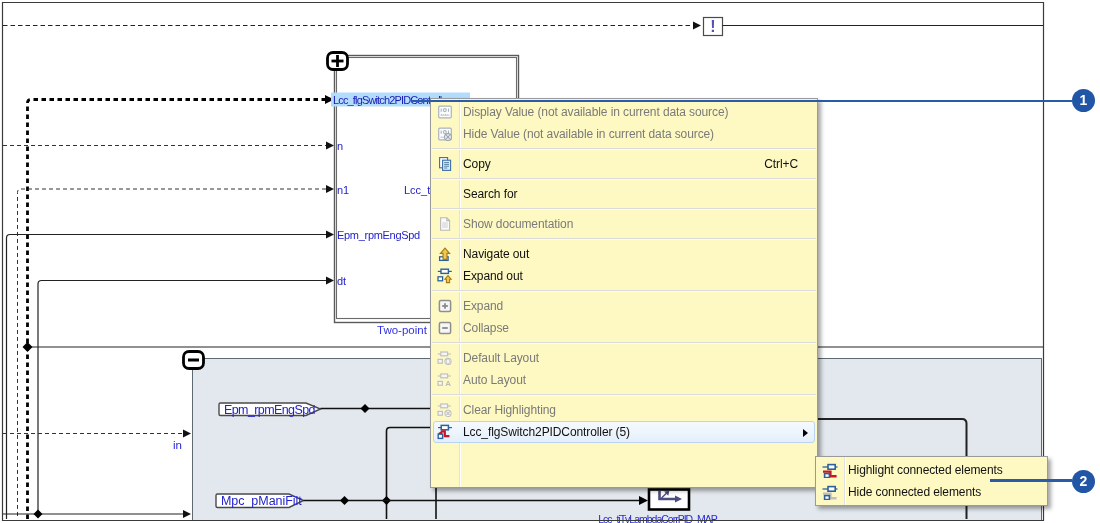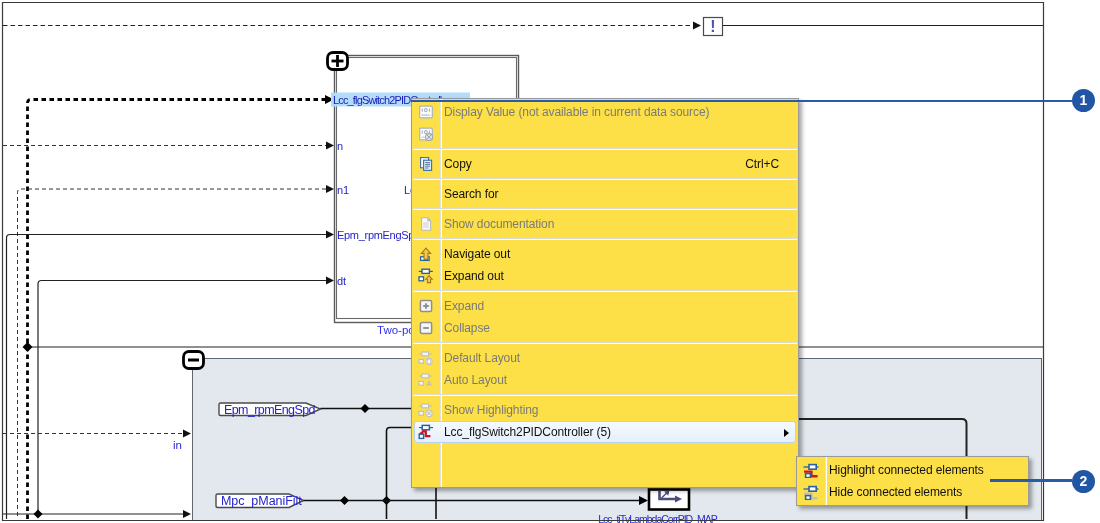--- a/index.html
+++ b/index.html
@@ -1,21 +1,21 @@
 <!DOCTYPE html>
 <html><head>
 <meta charset="utf-8">
 <style>
   html,body{margin:0;padding:0;}
   body{width:1100px;height:523px;position:relative;background:#ffffff;overflow:hidden;
        font-family:"Liberation Sans",sans-serif;}
   #stage{position:absolute;left:0;top:0;width:1100px;height:523px;}
   svg{position:absolute;left:0;top:0;}
-  .menu{position:absolute;background:#fde047;border:1px solid #9a9a9a;
-        box-shadow:3px 3px 4px rgba(0,0,0,0.35);font-size:12px;color:#111;}
+  .menu{position:absolute;background:#fef9c3;border:1px solid #9a9a9a;
+        box-shadow:3px 3px 4px rgba(0,0,0,0.35);font-size:12px;color:#111;margin-left:19px;}
   .menu .gutter{position:absolute;left:28px;top:0;bottom:0;width:1px;background:#e2e2e2;
         border-right:1px solid #ffffff;}
   .mi{position:relative;height:22px;line-height:22px;padding-left:32px;white-space:nowrap;
       letter-spacing:-0.1px;}
   .mi.dis{color:#7a7a7a;}
   .sep{position:relative;height:8px;}
   .sep::before{content:"";position:absolute;left:1px;right:1px;top:3px;height:1px;background:#dbdbdb;}
   .sep::after{content:"";position:absolute;left:1px;right:1px;top:4px;height:1px;background:#fbfbfb;}
   .mi .ic{position:absolute;left:6px;top:3px;width:16px;height:16px;}
   .mi .short{position:absolute;right:19px;top:0;text-align:right;}
@@ -127,21 +127,21 @@
           <circle cx="7.8" cy="6.1" r="1.5" fill="none" stroke="#a9b4bf" stroke-width="1.1"></circle>
           <path d="M3.5 11.2h9M4.5 9.9v1.3M6.5 10.5v0.7M8.5 9.9v1.3M10.5 10.5v0.7" stroke="#b6bfc8" stroke-width="0.9" fill="none"></path>
         </svg><span class="lbl">Display Value (not available in current data source)</span></div>
   <div class="mi dis" id="m-hideval"><svg class="ic" viewBox="0 0 16 16">
           <rect x="1.7" y="2.2" width="12.6" height="11.6" rx="1" fill="#fdfdfd" stroke="#a9b4bf" stroke-width="1.2"></rect>
           <path d="M4.2 4.5v3.2M11.5 4.5v3.2" stroke="#a9b4bf" stroke-width="1.1" fill="none"></path>
           <circle cx="7.8" cy="6.1" r="1.5" fill="none" stroke="#a9b4bf" stroke-width="1.1"></circle>
           <path d="M3.5 11.2h4" stroke="#b6bfc8" stroke-width="0.9" fill="none"></path>
           <circle cx="11" cy="11" r="3.4" fill="#f4f4f4" stroke="#9aa3ad" stroke-width="1.1"></circle>
           <path d="M9.2 9.2l3.6 3.6M12.8 9.2l-3.6 3.6" stroke="#9aa3ad" stroke-width="1.1"></path>
-        </svg></div>
+        </svg><span class="lbl">Hide Value (not available in current data source)</span></div>
   <div class="sep"></div>
   <div class="mi" id="m-copy"><svg class="ic" viewBox="0 0 16 16">
           <rect x="2.6" y="1.6" width="8" height="10.2" fill="#ffffff" stroke="#3c6ea5" stroke-width="1.1"></rect>
           <rect x="5.6" y="4.2" width="8" height="10.2" fill="#d9e9f7" stroke="#3c6ea5" stroke-width="1.1"></rect>
           <path d="M7.2 6.6h4.8M7.2 8.4h4.8M7.2 10.2h4.8M7.2 12h3" stroke="#46749f" stroke-width="0.9"></path>
         </svg><span class="lbl">Copy</span><span class="short">Ctrl+C</span></div>
   <div class="sep"></div>
   <div class="mi" id="m-search"><span class="lbl">Search for</span></div>
   <div class="sep"></div>
   <div class="mi dis" id="m-showdoc"><svg class="ic" viewBox="0 0 16 16">
@@ -183,21 +183,21 @@
           <rect x="1" y="9.4" width="4.4" height="3.8" fill="#f6f6f6" stroke="#c0c0c0" stroke-width="1.2"></rect>
           <text x="11" y="14.2" font-size="8" fill="#bdbdbd" text-anchor="middle" font-family="Liberation Sans" font-weight="bold">A</text>
         </svg><span class="lbl">Auto Layout</span></div>
   <div class="sep"></div>
   <div class="mi dis" id="m-clearhl"><svg class="ic" viewBox="0 0 16 16">
           <path d="M0.8 4h13" stroke="#c0c0c0" stroke-width="1.1"></path>
           <rect x="3.8" y="2" width="6.8" height="3.8" fill="#f6f6f6" stroke="#c0c0c0" stroke-width="1.2"></rect>
           <rect x="1" y="9.4" width="4.4" height="3.8" fill="#f6f6f6" stroke="#c0c0c0" stroke-width="1.2"></rect>
           <circle cx="11" cy="11.4" r="3.1" fill="#f6f6f6" stroke="#c0c0c0" stroke-width="1.1"></circle>
           <path d="M9.3 9.7l3.4 3.4M12.7 9.7l-3.4 3.4" stroke="#c0c0c0" stroke-width="1.1"></path>
-        </svg><span class="lbl">Show Highlighting</span></div>
+        </svg><span class="lbl">Clear Highlighting</span></div>
   <div class="mi sel" id="m-lcc"><span class="selbg"></span><svg class="ic" viewBox="0 0 16 16">
           <path d="M1 3.6h14" stroke="#2d619b" stroke-width="1.2"></path>
           <rect x="4.2" y="1.4" width="7.2" height="4.4" fill="#fff" stroke="#2d619b" stroke-width="1.5"></rect>
           <path d="M4.4 7.4h3.4v4.8h4.6" fill="none" stroke="#cb1522" stroke-width="2.2"></path>
           <path d="M0.6 9.8L5 6.4l0.6 4.4z" fill="#cb1522"></path>
           <rect x="1.2" y="10.2" width="4.4" height="4.2" fill="#fff" stroke="#2d619b" stroke-width="1.4"></rect>
         </svg><span class="lbl">Lcc_flgSwitch2PIDController (5)</span><span class="subarr"></span></div>
 </div>
 
 <div class="menu" id="submenu" style="left:796px;top:456px;width:231px;height:48px;">

